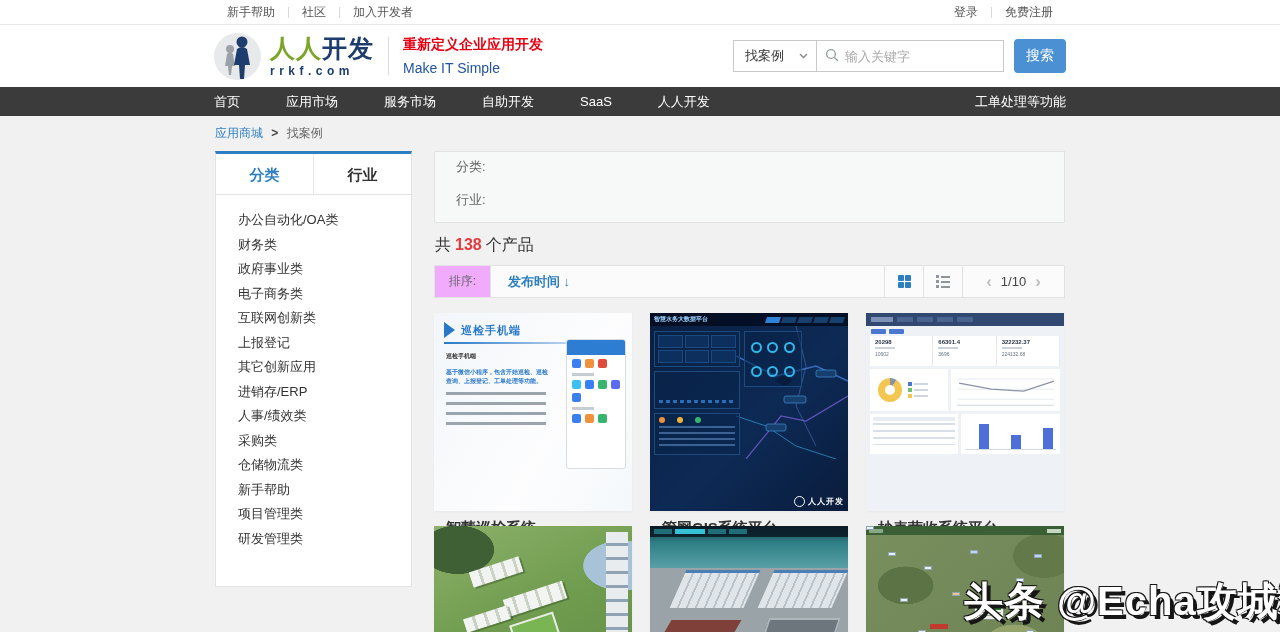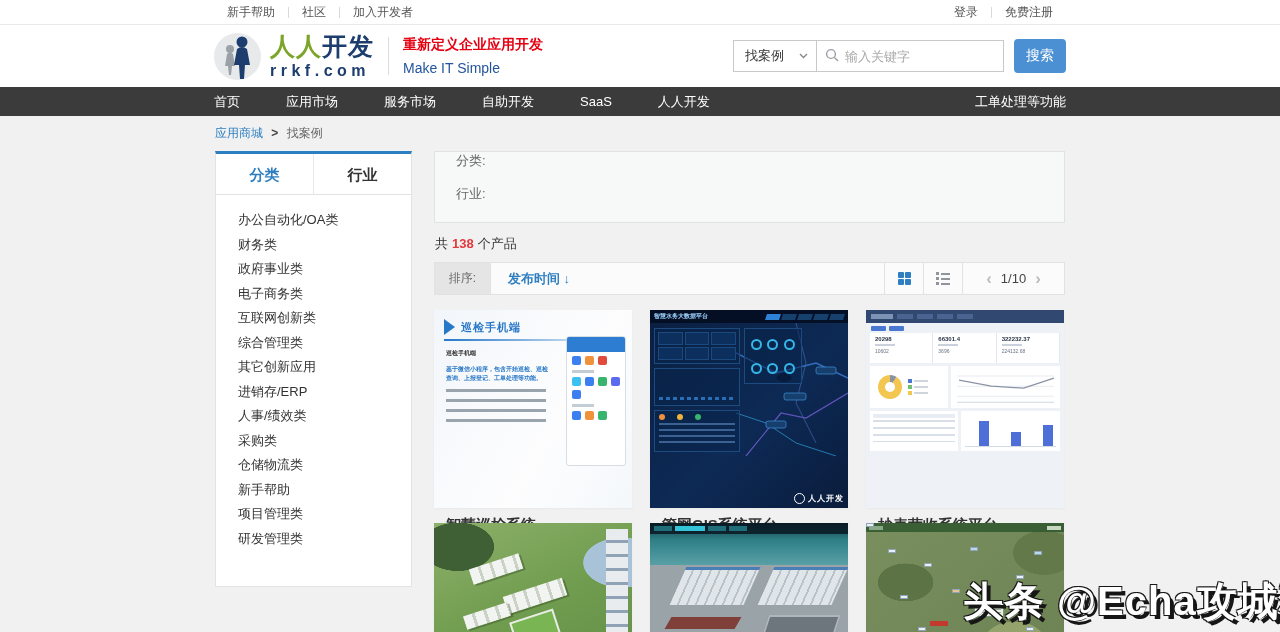--- a/index.html
+++ b/index.html
@@ -17,21 +17,21 @@
 
   
   .header { height:62px; background:#ffffff; }
   .hd-inner { width:852px; margin:0 auto; height:100%; display:flex; align-items:center; }
   .logo-circle { width:47px; height:47px; border-radius:50%; background:#e7e9eb; position:relative;
                  overflow:hidden; flex:0 0 auto; }
   .brand { margin-left:9px; line-height:1; }
   .brand-top { font-size:25px; font-weight:bold; letter-spacing:1px; }
   .brand-green { color:#7ba428; }
   .brand-navy { color:#1c3d6e; }
-  .brand-domain { font-size:16px; font-weight:bold; color:#1c3d6e; letter-spacing:4.5px; margin-top:4px; }
+  .brand-domain { font-size:12px; font-weight:bold; color:#1c3d6e; letter-spacing:4.5px; margin-top:4px; }
   .hd-divider { width:1px; height:38px; background:#dcdcdc; margin:0 14px; }
   .tagline-cn { color:#e60012; font-size:14px; font-weight:bold; }
   .tagline-en { color:#23549c; font-size:14px; margin-top:6px; }
 
   .search { margin-left:auto; display:flex; align-items:center; }
   .search-select { width:84px; height:32px; border:1px solid #c9c9c9; background:#fff;
                    display:flex; align-items:center; justify-content:space-between;
                    padding:0 8px 0 11px; font-size:13px; color:#333; cursor:pointer; }
   .search-box { position:relative; margin-left:-1px; }
   .search-input { width:188px; height:32px; border:1px solid #c9c9c9; font-size:13px;
@@ -60,29 +60,29 @@
              border-top:3px solid #2e7fc1; height:436px; }
   .side-tabs { display:flex; border-bottom:1px solid #e3e3e3; height:41px; }
   .side-tab { flex:1; text-align:center; line-height:41px; font-size:15px; font-weight:bold;
               color:#333; cursor:pointer; }
   .side-tab.active { color:#2e7fc1; }
   .side-tab + .side-tab { border-left:1px solid #e8e8e8; }
   .side-list { list-style:none; padding:13px 0 0 22px; }
   .side-list li { font-size:13px; color:#333; line-height:24.5px; cursor:pointer; }
 
   .main { width:631px; margin-left:22px; }
-  .filter-box { border:1px solid #e2e2e2; background:#f7f8f8; height:72px; padding:0 21px; }
+  .filter-box { border:1px solid #e2e2e2; background:#f7f8f8; height:72px; padding:6px 21px; }
   .filter-row { font-size:13px; color:#666; }
   .filter-row + .filter-row { margin-top:15px; }
 
-  .count-line { margin:12px 1px 9px; font-size:13px; color:#333; }
+  .count-line { margin:12px 1px 9px; font-size:16px; color:#333; }
   .count-num { color:#e4393c; font-weight:bold; margin:0 4px; }
 
   .sortbar { border:1px solid #e2e2e2; background:#fbfbfb; height:33px; display:flex; }
-  .sort-label { width:56px; background:#e5e5e5; border-right:1px solid #e2e2e2; font-size:12px;
+  .sort-label { width:56px; background:#f0abfc; border-right:1px solid #e2e2e2; font-size:12px;
                 color:#666; display:flex; align-items:center; justify-content:center; }
   .sort-active { display:flex; align-items:center; padding:0 17px; font-size:13px;
                  color:#2e7fc1; font-weight:bold; cursor:pointer; }
   .sort-spacer { flex:1; }
   .view-btn { width:39px; border-left:1px solid #e2e2e2; display:flex; align-items:center;
               justify-content:center; cursor:pointer; }
   .grid-icon { display:grid; grid-template-columns:6px 6px; grid-template-rows:6px 6px; gap:1px; }
   .grid-icon span { background:#2e7fc1; border-radius:1px; }
   .list-icon { display:flex; flex-direction:column; gap:2px; }
   .list-icon i { display:flex; gap:2px; align-items:center; }
@@ -338,21 +338,21 @@
       <div class="side-tabs">
         <div class="side-tab active">分类</div>
         <div class="side-tab">行业</div>
       </div>
       <ul class="side-list">
         <li>办公自动化/OA类</li>
         <li>财务类</li>
         <li>政府事业类</li>
         <li>电子商务类</li>
         <li>互联网创新类</li>
-        <li>综合管理类</li>
+        <li>上报登记</li>
         <li>其它创新应用</li>
         <li>进销存/ERP</li>
         <li>人事/绩效类</li>
         <li>采购类</li>
         <li>仓储物流类</li>
         <li>新手帮助</li>
         <li>项目管理类</li>
         <li>研发管理类</li>
       </ul>
     </div>

